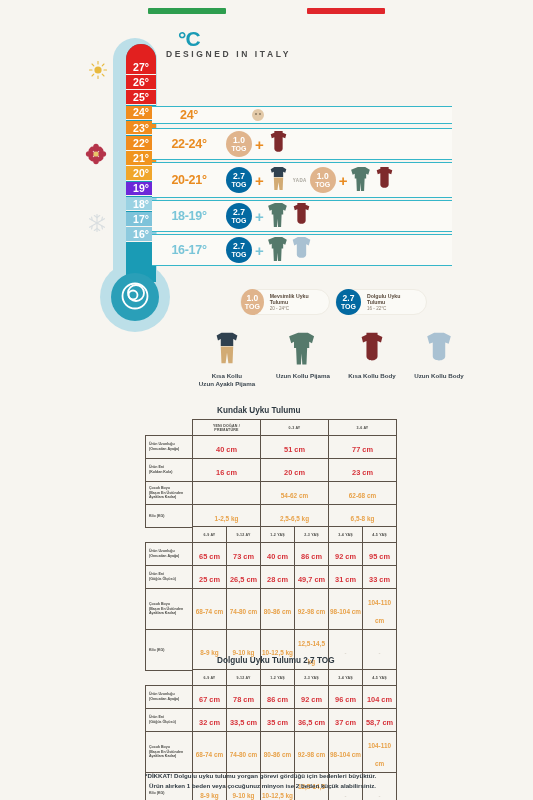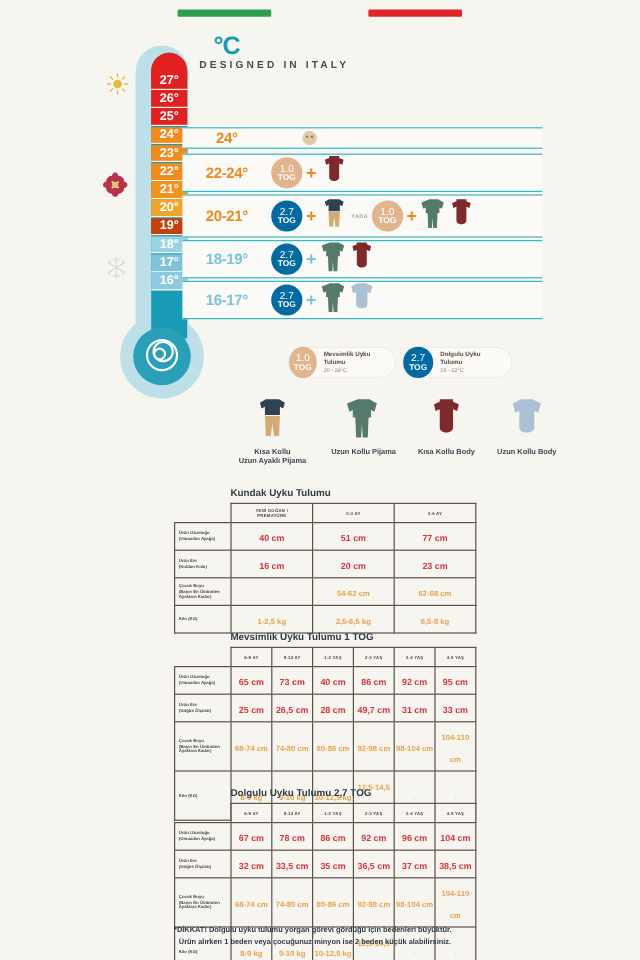--- a/index.html
+++ b/index.html
@@ -83,21 +83,21 @@
   .t-blue   { color: #79c5d8; }
   .plus { font-size: 15px; font-weight: 700; margin: 0 3px; }
   .p-orange { color: #e98b20; }
   .p-blue   { color: #79c5d8; }
 
   .tog {
     width: 26px; height: 26px; border-radius: 50%;
     display: flex; flex-direction: column; align-items: center; justify-content: center;
     color: #fff; line-height: 1;
   }
-  .tog .n { font-size: 8.5px; font-weight: 400; }
+  .tog .n { font-size: 8.5px; font-weight: 700; }
   .tog .u { font-size: 7px; font-weight: 700; }
   .tog-1 { background: #e0b48c; }
   .tog-27 { background: #0369a1; }
 
   .yada { font-size: 4.5px; font-weight: 700; color: #a8a59c; letter-spacing: .4px; margin: 0 3px; }
 
   .smiley {
     width: 12px; height: 12px; border-radius: 50%;
     background: #e2c9a8; margin-left: 26px;
     position: relative;
@@ -126,21 +126,21 @@
   .pill-title { font-size: 5.2px; font-weight: 700; color: #5a4a3c; }
   .pill-sub { font-size: 4.6px; color: #8c7f70; }
 
   
   .garments { position: absolute; left: 188px; top: 330px; width: 320px; height: 60px; }
   .gitem { position: absolute; text-align: center; }
   .glabel { font-size: 6.2px; font-weight: 700; color: #3c4750; line-height: 1.35; margin-top: 2px; }
 
   
   .tbl-wrap { position: absolute; left: 145px; width: 252px; }
-  .tbl-title { font-size: 8.2px; font-weight: 700; color: #2f3a42; margin-bottom: 4px; margin-left: 47px; }
+  .tbl-title { font-size: 8.2px; font-weight: 700; color: #2f3a42; margin-bottom: 4px; margin-left: 72px; }
   table { border-collapse: collapse; width: 252px; table-layout: fixed; }
   td, th { border: 0.8px solid #5c5248; padding: 2px 1px; text-align: center; vertical-align: middle; }
   th { font-size: 3.6px; font-weight: 700; color: #4a4a46; letter-spacing: .2px; height: 16px; background: #f7f5f0; }
   .rowlabel {
     font-size: 3.6px; font-weight: 700; color: #4a4a46; text-align: left;
     padding-left: 3px; line-height: 1.35;
   }
   .corner { border: none; background: transparent; }
   .v-red { color: #d7333a; font-size: 7.4px; font-weight: 700; }
   .v-org { color: #e8a24a; font-size: 6.4px; font-weight: 700; line-height: 1.1; }
@@ -179,21 +179,21 @@
 
 <div id="therm-segments">
     <div class="tseg" style="top: 60px; background: rgb(226, 32, 31);">27°</div>
     <div class="tseg" style="top: 75.2px; background: rgb(226, 32, 31);">26°</div>
     <div class="tseg" style="top: 90.4px; background: rgb(226, 32, 31);">25°</div>
     <div class="tseg" style="top: 105.6px; background: rgb(240, 140, 30);">24°</div>
     <div class="tseg" style="top: 120.8px; background: rgb(240, 140, 30);">23°</div>
     <div class="tseg" style="top: 136px; background: rgb(240, 140, 30);">22°</div>
     <div class="tseg" style="top: 151.2px; background: rgb(240, 148, 30);">21°</div>
     <div class="tseg" style="top: 166.4px; background: rgb(240, 166, 43);">20°</div>
-    <div class="tseg" style="top: 181.6px; background: #c2410c;">19°</div>
+    <div class="tseg" style="top: 181.6px; background: #6d28d9;">19°</div>
     <div class="tseg" style="top: 196.8px; background: rgb(154, 210, 227);">18°</div>
     <div class="tseg" style="top: 212px; background: rgb(126, 195, 218);">17°</div>
     <div class="tseg" style="top: 227.2px; background: rgb(141, 202, 222);">16°</div>
   </div>
 
 <div class="wicon" style="left:88px; top:60px;">
   <svg width="20" height="20" viewBox="0 0 20 20">
     <circle cx="10" cy="10" r="3.6" fill="#e8b93e"></circle>
     <g stroke="#e8b93e" stroke-width="1.1" stroke-linecap="round">
       <line x1="10" y1="1.5" x2="10" y2="4"></line>
@@ -434,21 +434,20 @@
             <div>Kilo (KG)</div>
           </td>
           <td><span class="v-org">1-2,5 kg</span></td>
           <td><span class="v-org">2,5-6,5 kg</span></td>
           <td><span class="v-org">6,5-8 kg</span></td>
         </tr>
       </tbody>
     </table>
   </div>
 <div class="tbl-wrap" id="table-1" style="top:526px;">
-    <div class="tbl-title">Mevsimlik Uyku Tulumu 1 TOG</div>
     <table>
       <thead>
         <tr>
           <th class="corner" style="width: 47px;"></th>
           <th style="width: 34px;">
             <div>6-9 AY</div>
           </th>
           <th style="width: 34px;">
             <div>9-12 AY</div>
           </th>
@@ -560,21 +559,21 @@
         <tr>
           <td class="rowlabel cell-h">
             <div>Ürün Eni</div>
             <div>(Göğüs Ölçüsü)</div>
           </td>
           <td><span class="v-red">32 cm</span></td>
           <td><span class="v-red">33,5 cm</span></td>
           <td><span class="v-red">35 cm</span></td>
           <td><span class="v-red">36,5 cm</span></td>
           <td><span class="v-red">37 cm</span></td>
-          <td><span class="v-red">38,5 cm</span></td>
+          <td><span class="v-red">58,7 cm</span></td>
         </tr>
         <tr>
           <td class="rowlabel cell-h2">
             <div>Çocuk Boyu</div>
             <div>(Başın En Üstünden</div>
             <div>Ayaklara Kadar)</div>
           </td>
           <td><span class="v-org">68-74 cm</span></td>
           <td><span class="v-org">74-80 cm</span></td>
           <td><span class="v-org">80-86 cm</span></td>

